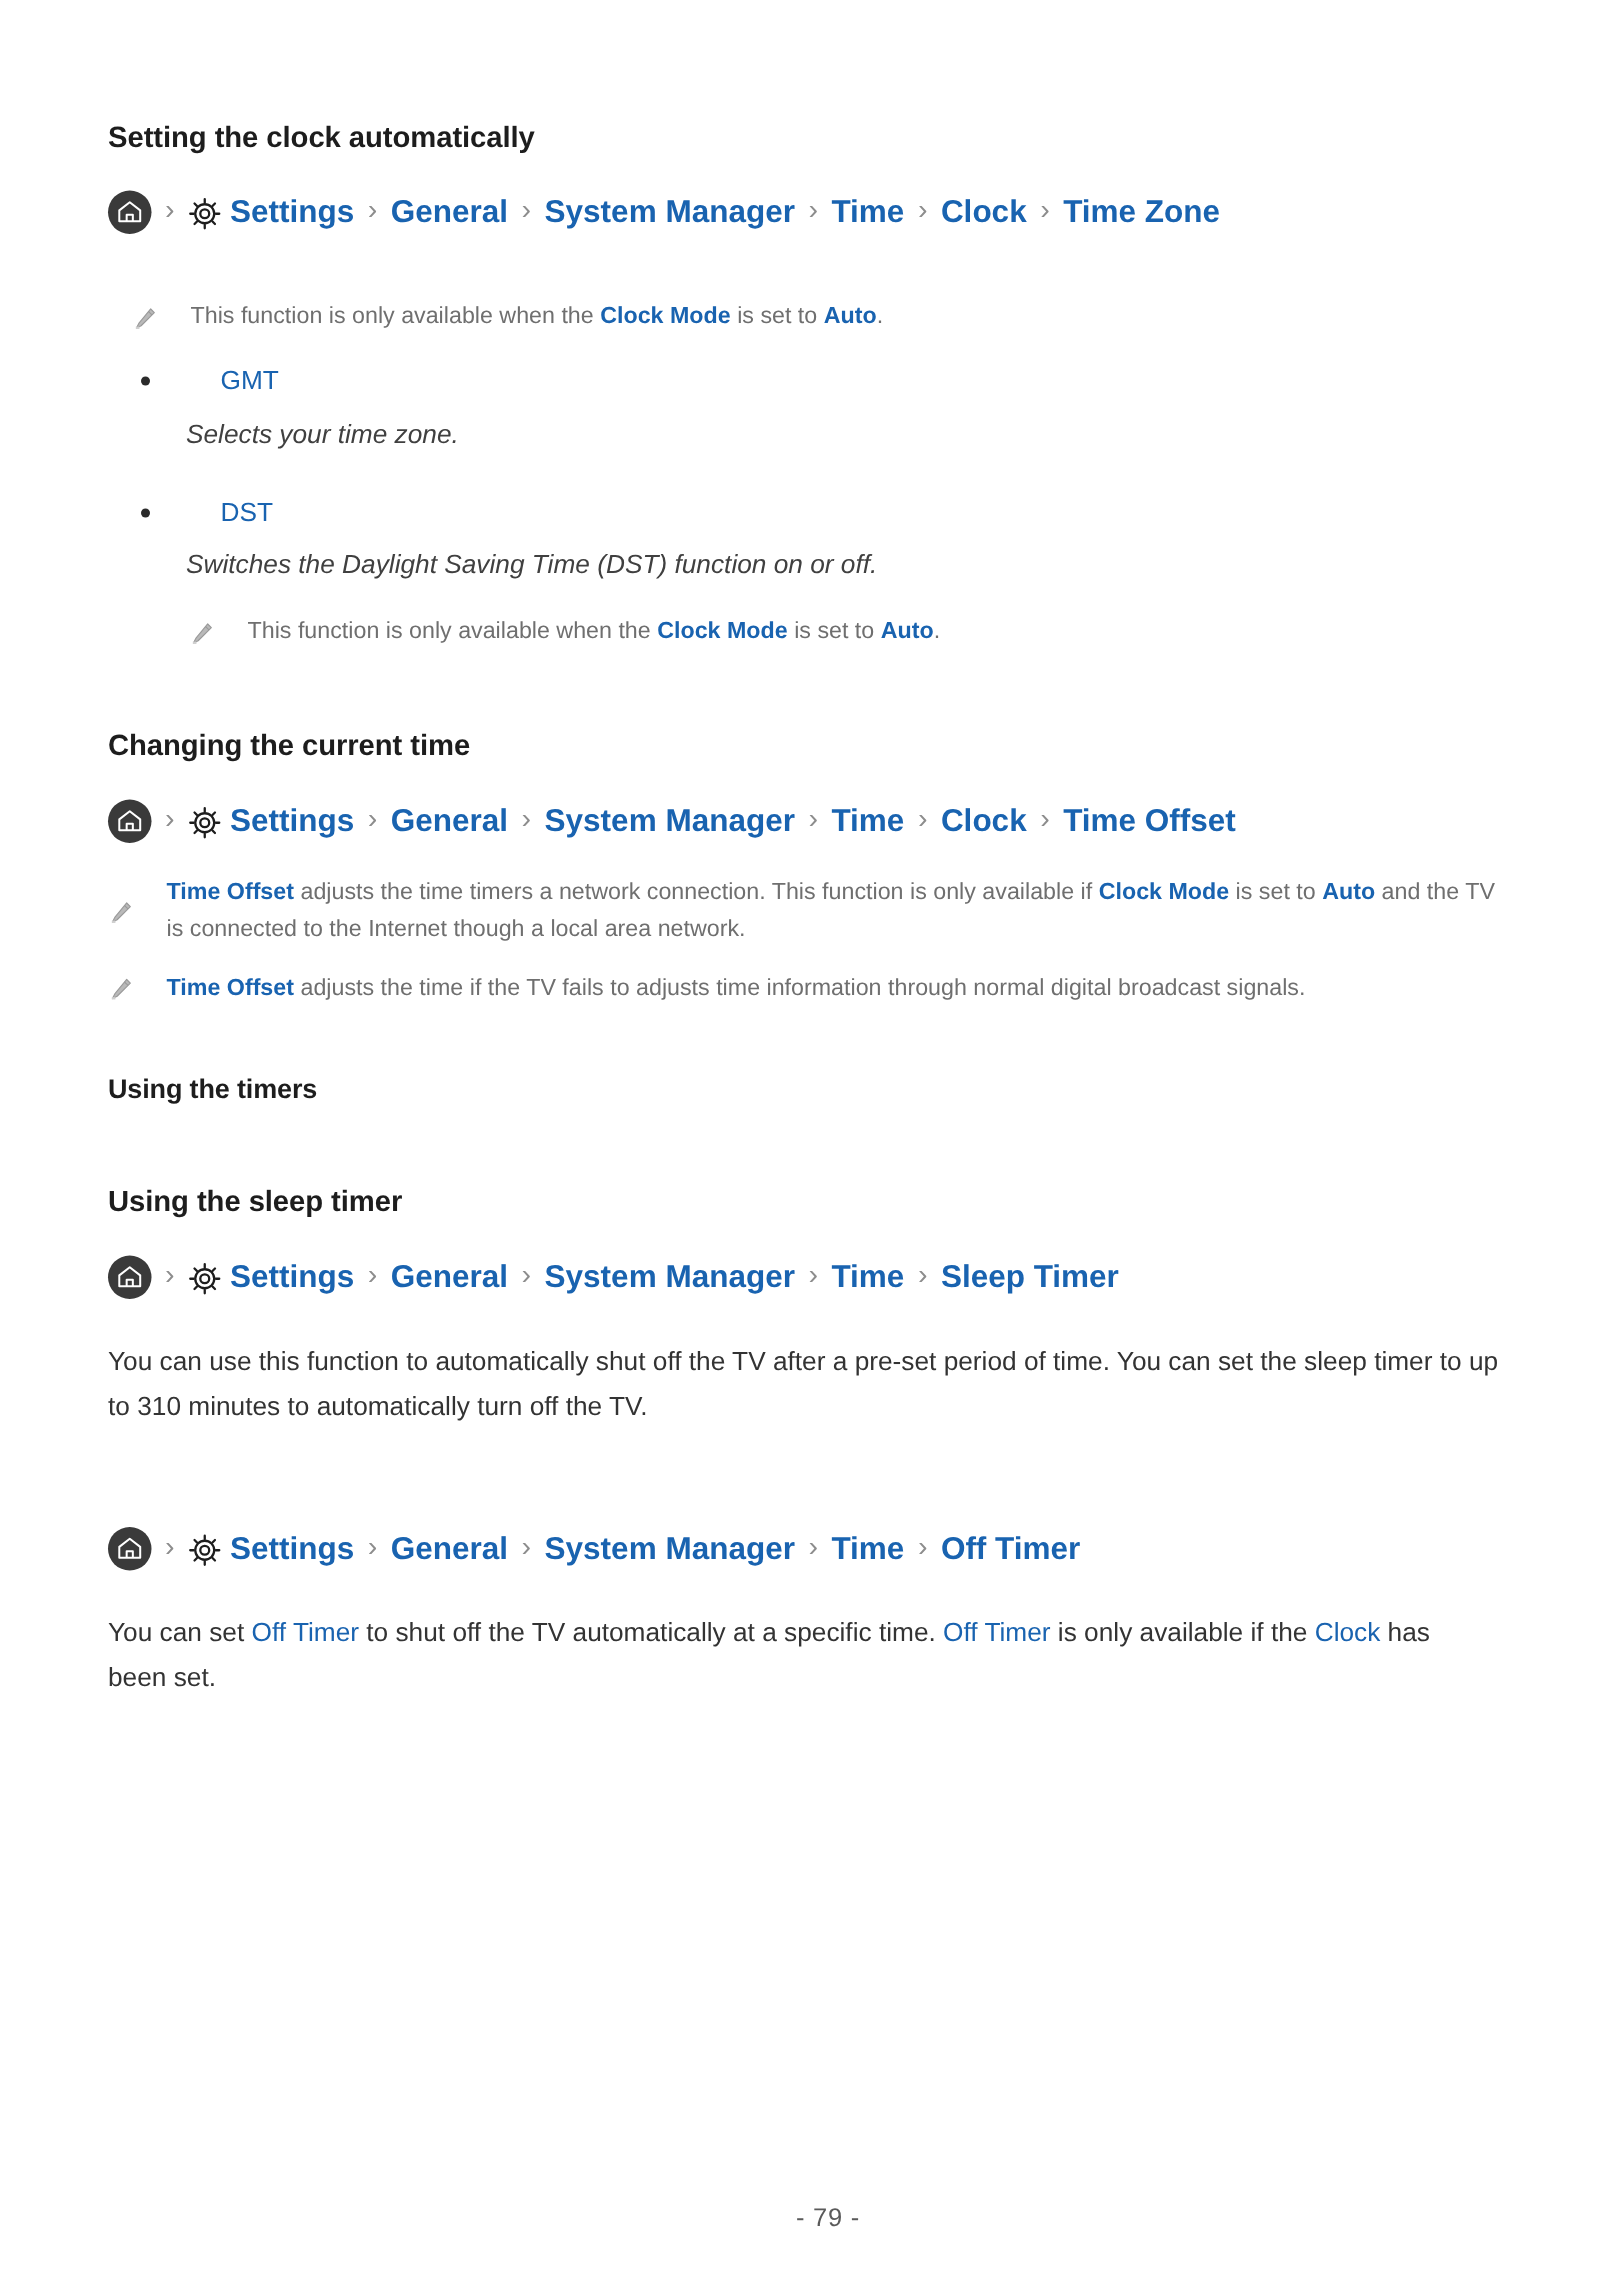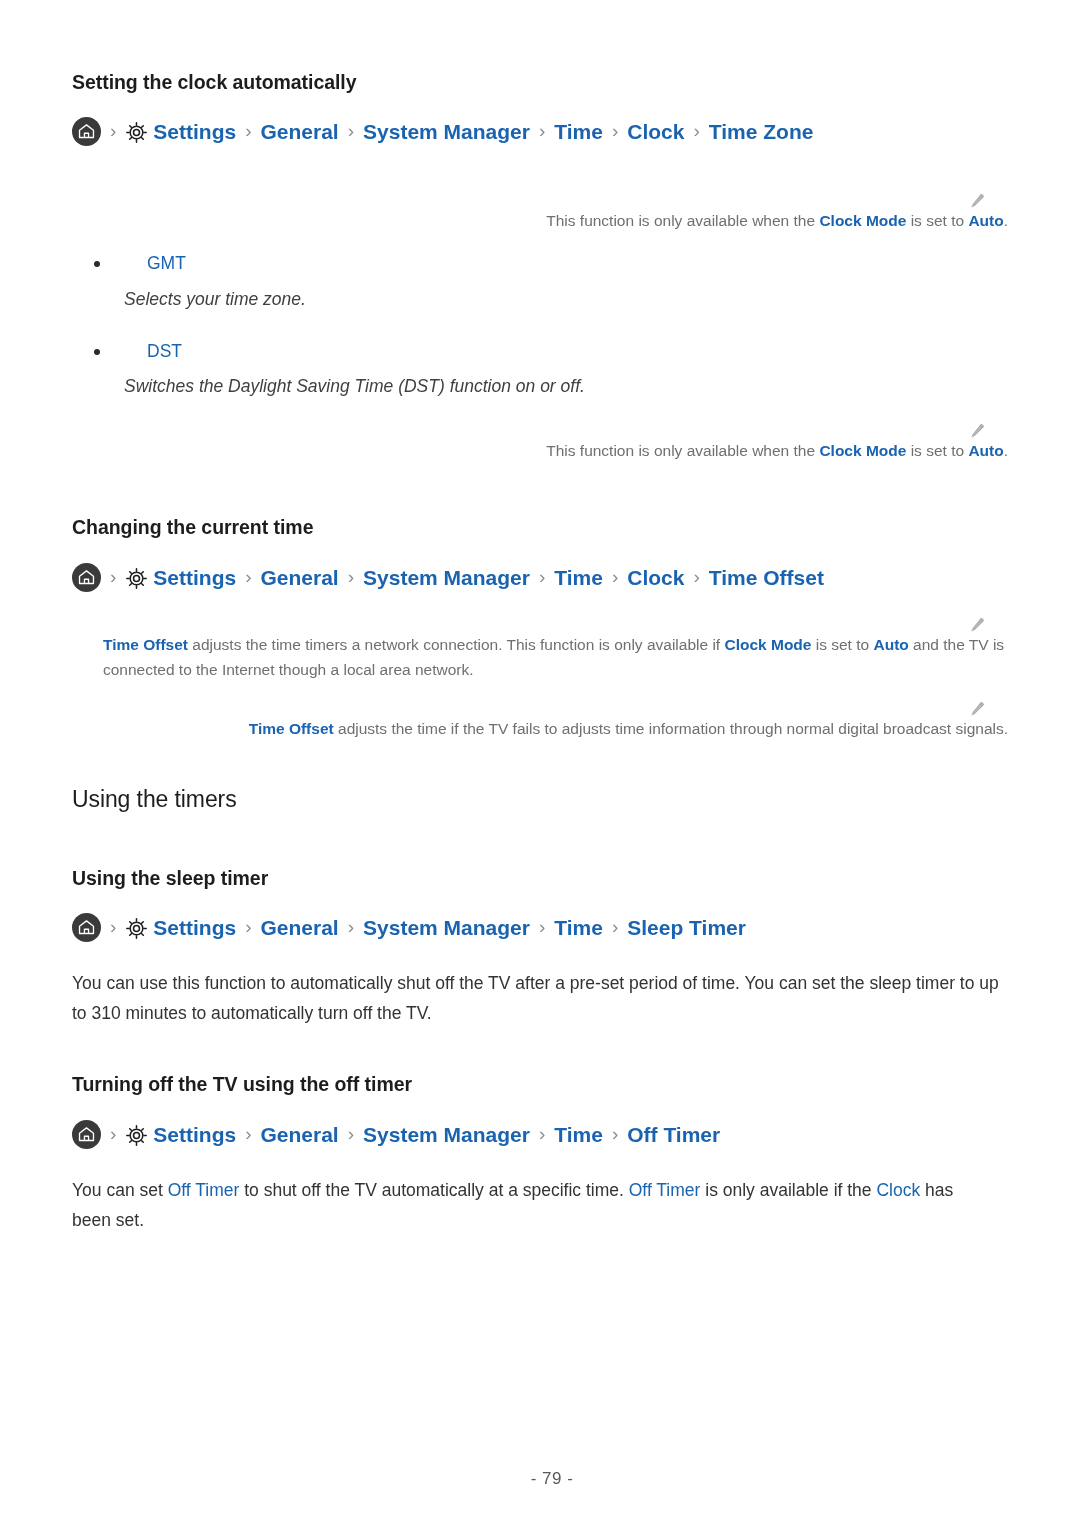--- a/index.html
+++ b/index.html
@@ -13,27 +13,27 @@
     font-family: "Liberation Sans", sans-serif;
     color: #2b2b2b;
     position: relative;
     overflow: hidden;
   }
   .page {
     position: relative;
     width: 1080px;
     height: 1527px;
     box-sizing: border-box;
-    padding: 8px 72px;
+    padding: 18px 72px;
   }
 
   
   h2.section-title {
-    font-size: 23px;
-    font-weight: 400;
+    font-size: 18px;
+    font-weight: 700;
     color: #1d1d1d;
     letter-spacing: -0.1px;
     margin: 0;
     line-height: 1.25;
   }
   h3.sub-title {
     font-size: 19.5px;
     font-weight: 700;
     color: #1d1d1d;
     margin: 0;
@@ -90,25 +90,24 @@
     margin: 0;
     max-width: 930px;
   }
   p.body-text.narrow { max-width: 920px; }
 
   .lnk { color: #1963b0; }
 
   
   .note {
     display: flex;
-    align-items: flex-end;
+    align-items: center;
     color: #6f6f6f;
     font-size: 15.5px;
     line-height: 1.62;
-    flex-direction: column;
   }
   .note .pencil-icon {
     flex: none;
     width: 17px;
     height: 17px;
     margin-top: 3px;
     margin-right: 22px;
   }
   .note .note-text { flex: 1; }
   .note .note-text .lnk { color: #1963b0; font-weight: 700; }
@@ -353,21 +352,20 @@
     <span class="sep">›</span>
     <span class="crumb">Sleep Timer</span>
   </div>
 
   <div class="sp-26"></div>
 
   <p class="body-text">You can use this function to automatically shut off the TV after a pre-set period of time. You can set the sleep timer to up to 310 minutes to automatically turn off the TV.</p>
 
   <div class="sp-44"></div>
 
-  <h3 class="sub-title">Turning off the TV using the off timer</h3>
 
   <div class="sp-22"></div>
 
   <div class="breadcrumb">
     <span class="home-icon">
       <svg width="19" height="19" viewBox="0 0 24 24" fill="none" stroke="#ffffff" stroke-width="1.7" stroke-linejoin="round">
         <path d="M3.2 10.4 12 3.6l8.8 6.8v9.2H3.2z"></path>
         <path d="M9.4 19.6v-5.4h5.2v5.4"></path>
       </svg>
     </span>

